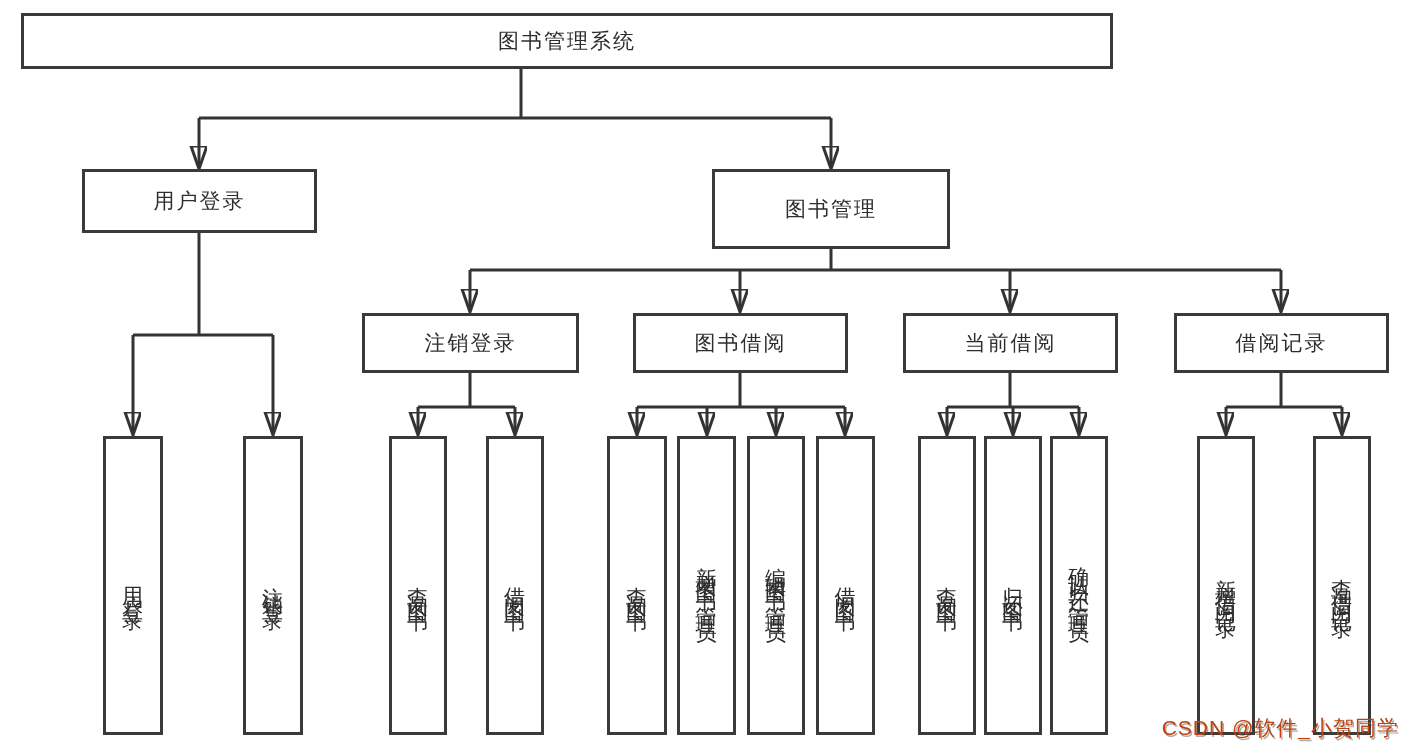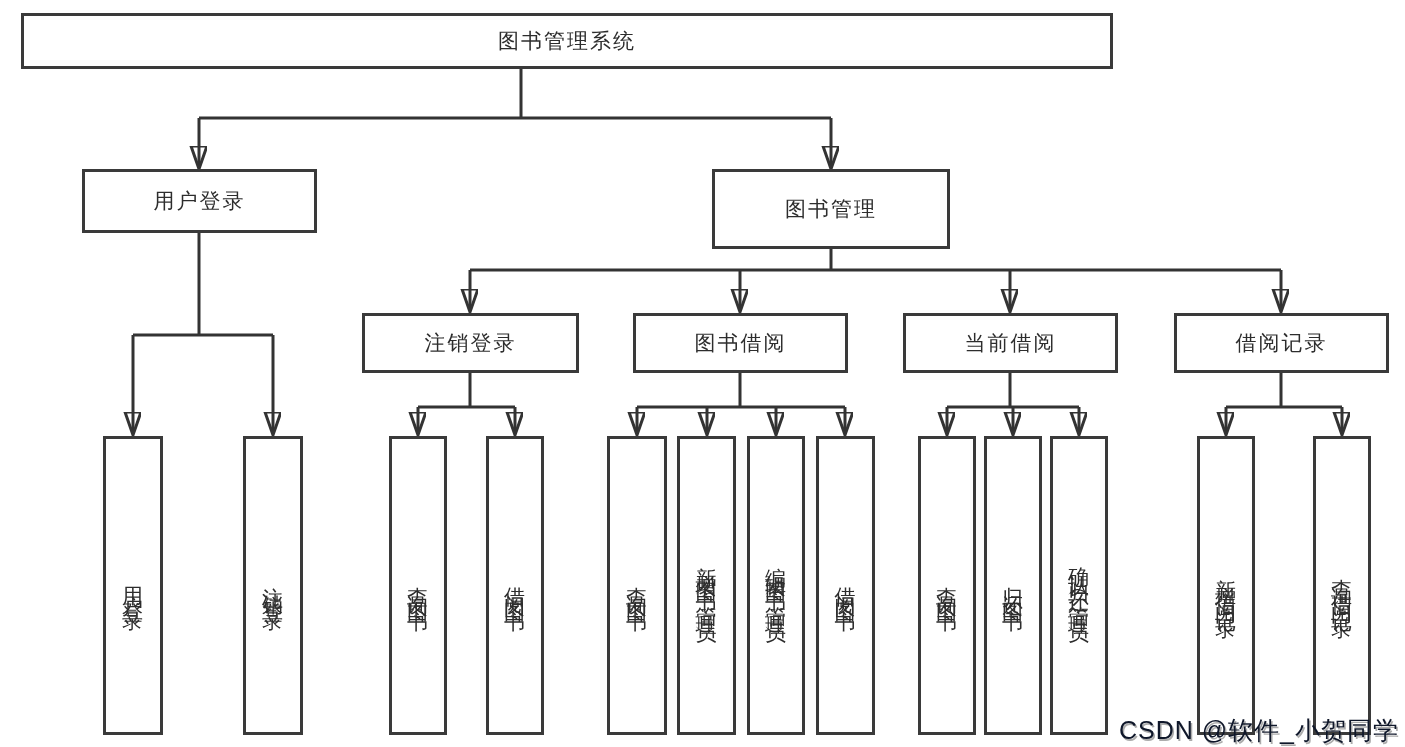--- a/index.html
+++ b/index.html
@@ -48,23 +48,23 @@
   }
   #connector-layer path, #connector-layer line {
     stroke: #333333;
     stroke-width: 3;
     fill: none;
   }
   .watermark {
     position: absolute;
     right: 6px;
     top: 714px;
-    font-size: 25px;
+    font-size: 21px;
     letter-spacing: 1px;
-    color: #0f172a;
+    color: #c2410c;
     text-shadow: 1.5px 1.5px 0 rgba(70,70,70,0.45);
     z-index: 3;
     white-space: nowrap;
   }
 </style>
 </head>
 <body>
 
 <div id="canvas">
 

